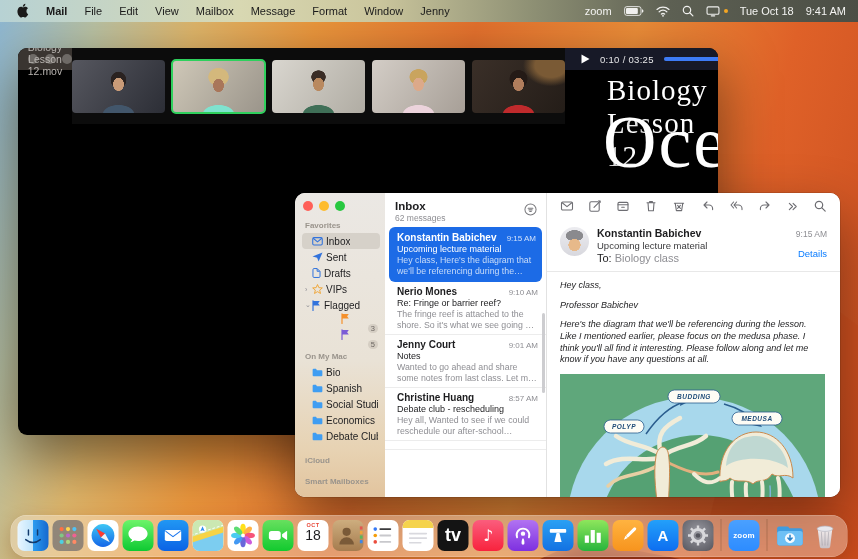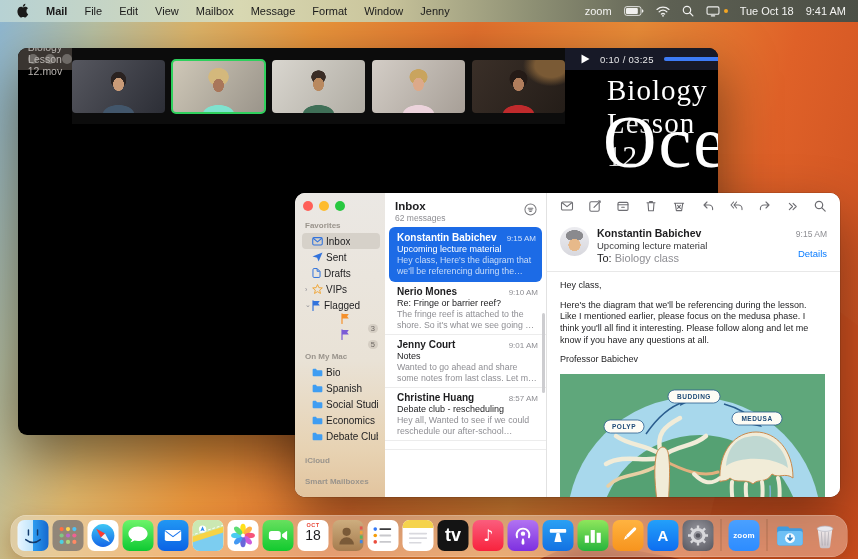--- a/index.html
+++ b/index.html
@@ -95,21 +95,21 @@
   #md-avatar{width:29px;height:29px;border-radius:50%;flex:0 0 auto;margin-right:8px;
     background:radial-gradient(10px 10px at 50% 62%,#e7b98a 60%,transparent 62%),radial-gradient(14px 9px at 50% 30%,#8a8a8e 60%,transparent 64%),linear-gradient(180deg,#ececf0,#d8d8de);}
   #md-head-text{min-width:0;flex:1;}
   #md-sender{font-size:10.5px;font-weight:bold;color:#1d1d1f;}
   #md-subject{font-size:9.5px;color:#3a3a3c;margin-top:1px;}
   #md-to{font-size:11px;margin-top:1px;color:#1d1d1f;}
   #md-to .toval{color:#8e8e93;}
   #md-right{flex:0 0 auto;text-align:right;}
   #md-time{font-size:8.5px;color:#8e8e93;margin-top:2px;}
   #md-details{font-size:9.5px;color:#0a7cff;margin-top:9px;cursor:pointer;}
-  #md-body{padding:8px 19px 0 13px;font-size:9px;line-height:1.3;color:#1d1d1f;flex:1;overflow:hidden;}
+  #md-body{padding:8px 19px 0 13px;font-size:9px;line-height:1.3;color:#1d1d1f;flex:1;overflow:hidden;font-style:italic;}
   #md-body p{margin:0 0 8px 0;}
   #md-diagram{margin-top:2px;}
 
   
   #dock{position:absolute;left:50%;bottom:2px;transform:translateX(-50%);z-index:50;display:flex;align-items:center;gap:4px;
     padding:4px 7px 6px 7px;border-radius:16px;background:rgba(252,240,226,.38);
     box-shadow:inset 0 0 0 .5px rgba(255,255,255,.35),0 6px 18px rgba(90,40,10,.25);backdrop-filter:blur(10px);}
   .dk{position:relative;width:31px;height:31px;border-radius:7px;overflow:hidden;flex:0 0 auto;}
   .dk svg{display:block;}
   .dk.noclip{overflow:visible;border-radius:0;}
@@ -452,22 +452,22 @@
           <div id="md-subject">Upcoming lecture material</div>
           <div id="md-to"><span>To:</span> <span class="toval">Biology class</span></div>
         </div>
         <div id="md-right">
           <div id="md-time">9:15 AM</div>
           <div id="md-details">Details</div>
         </div>
       </div>
       <div id="md-body">
         <p>Hey class,</p>
+        <p>Professor Babichev</p>
         <p>Here's the diagram that we'll be referencing during the lesson. Like I mentioned earlier, please focus on the medusa phase. I think you'll all find it interesting. Please follow along and let me know if you have any questions at all.</p>
-        <p>Professor Babichev</p>
         <div id="md-diagram">
           <svg width="265" height="150" viewBox="0 0 265 150">
             <rect width="265" height="150" fill="#5fa77b"></rect>
             <circle cx="134" cy="150" r="127" fill="#a8d8ec"></circle>
             <circle cx="140" cy="162" r="101" fill="#55a173"></circle>
 
             <path d="M86 60 Q104 34 124 28" fill="none" stroke="#2a5d8e" stroke-width="1.5"></path>
             <polygon points="121,24 128,28 120,32" fill="#2a5d8e"></polygon>
             <path d="M164 30 Q186 36 198 50" fill="none" stroke="#2a5d8e" stroke-width="1.5"></path>
             <polygon points="196,44 202,53 192,51" fill="#2a5d8e"></polygon>

